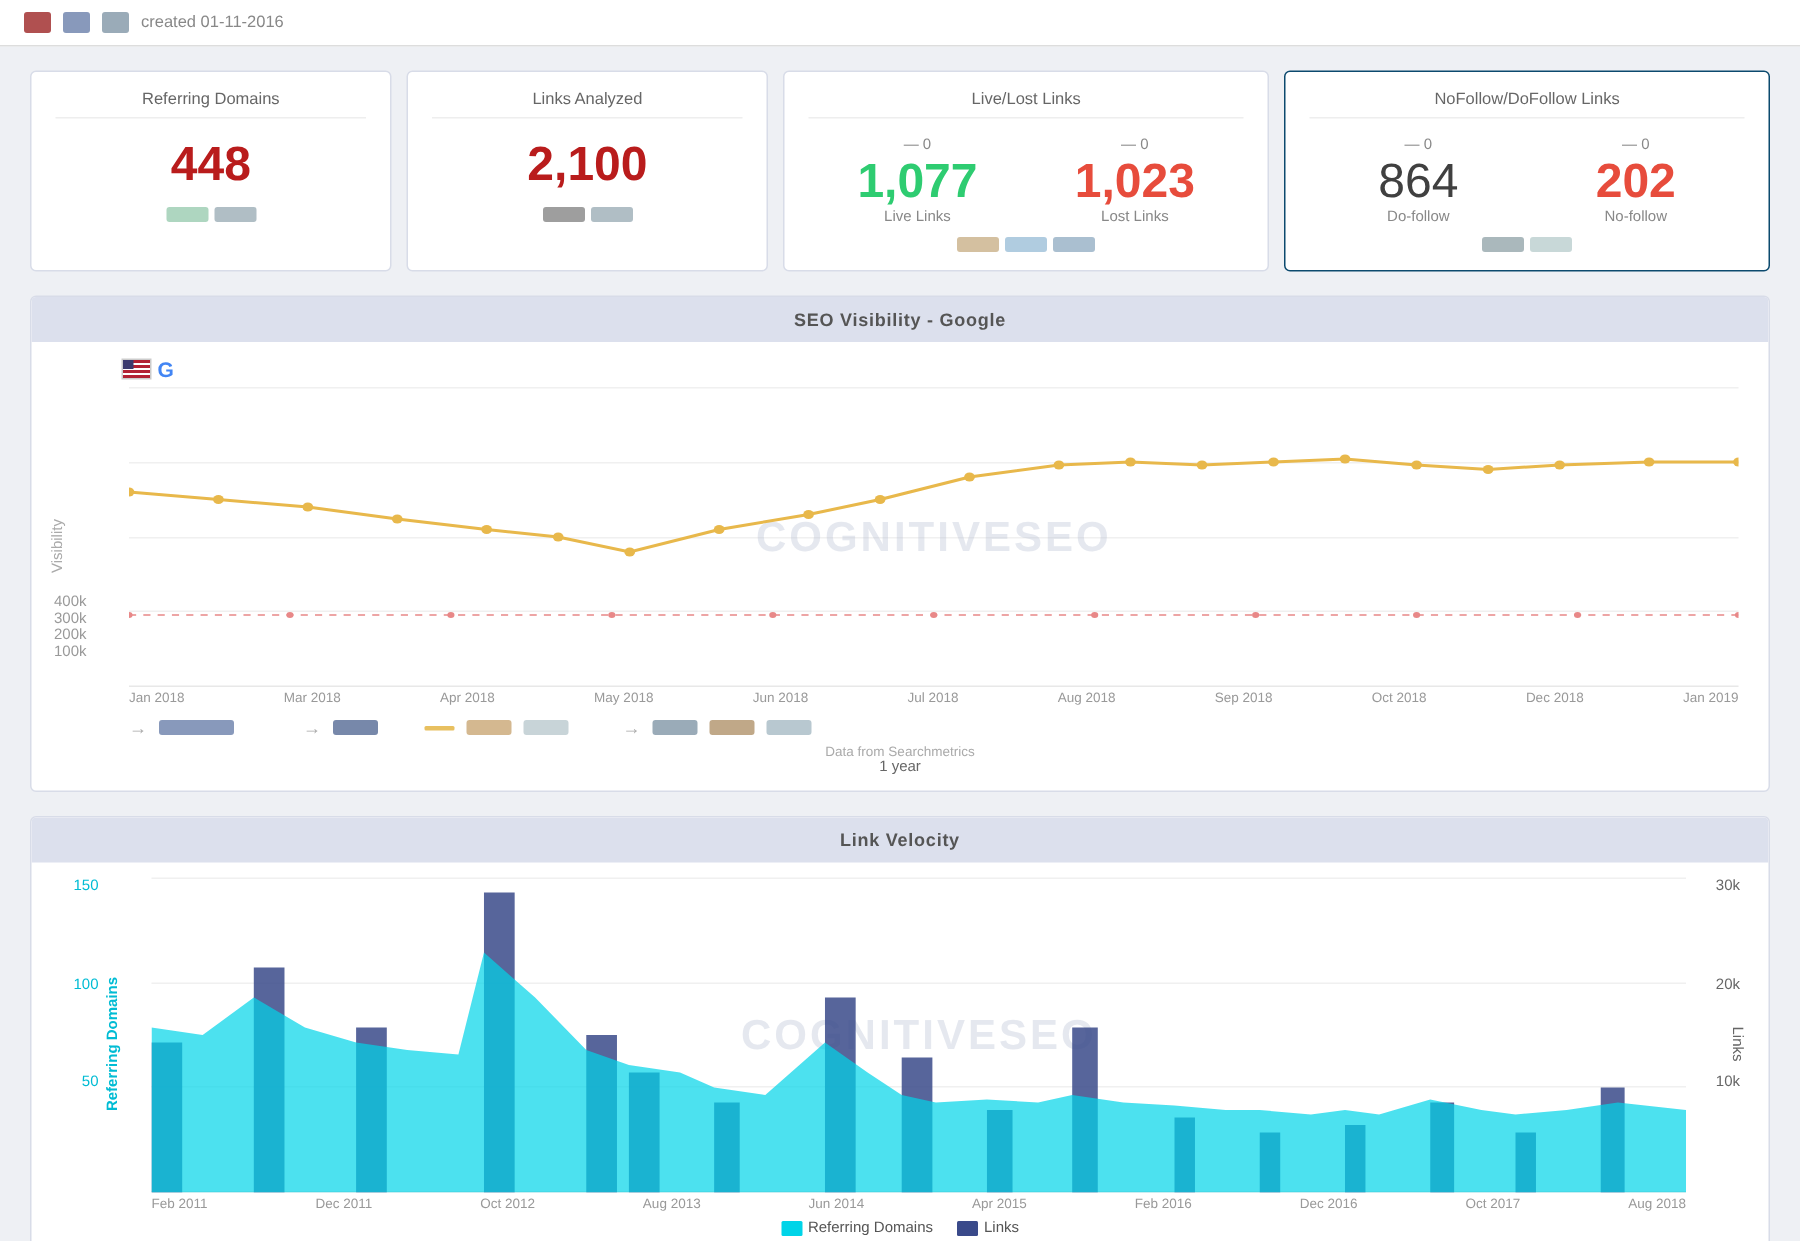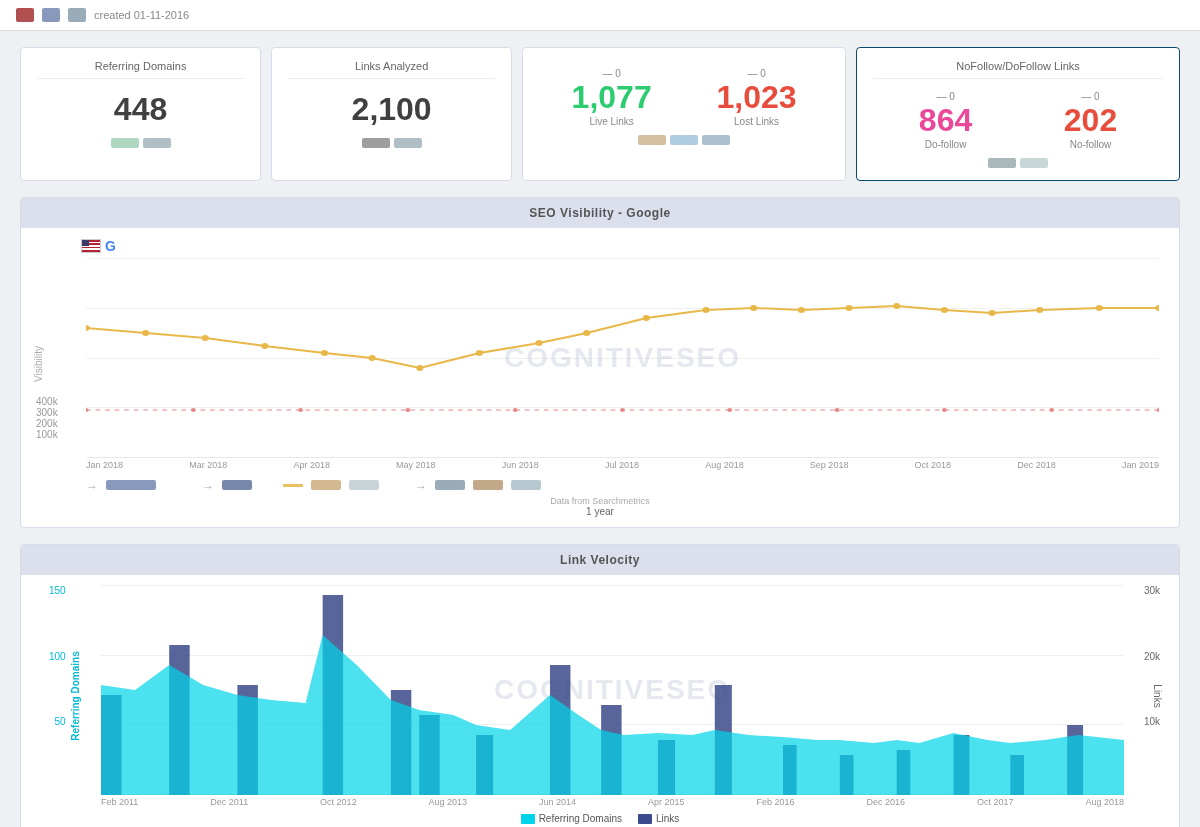--- a/index.html
+++ b/index.html
@@ -43,21 +43,21 @@
     .stat-card-title {
       font-size: 11px;
       color: #666;
       margin-bottom: 12px;
       border-bottom: 1px solid #eee;
       padding-bottom: 6px;
     }
     .stat-number {
       font-size: 32px;
       font-weight: bold;
-      color: #404040;
+      color: #b91c1c;
       margin: 10px 0;
     }
     .stat-swatches {
       display: flex;
       gap: 4px;
       justify-content: center;
       margin-top: 8px;
     }
     .swatch { width: 28px; height: 10px; border-radius: 2px; }
 
@@ -108,22 +108,22 @@
       text-align: center;
     }
     .nofollow-inner {
       display: flex;
       justify-content: space-around;
       align-items: center;
       margin: 8px 0;
     }
     .dofollow-num {
       font-size: 32px;
-      font-weight: bold;
-      color: #ec4899;
+      font-weight: normal;
+      color: #404040;
     }
     .nofollow-num {
       font-size: 32px;
       font-weight: bold;
       color: #e74c3c;
     }
 
     
     .chart-panel {
       background: #fff;
@@ -248,20 +248,21 @@
     <div class="stat-card">
       <div class="stat-card-title">Links Analyzed</div>
       <div class="stat-number">2,100</div>
       <div class="stat-swatches">
         <div class="swatch" style="background:#9e9e9e;"></div>
         <div class="swatch" style="background:#b0bec5;"></div>
       </div>
     </div>
 
     <div class="live-lost-card">
+      <div class="stat-card-title">Live/Lost Links</div>
       <div class="live-lost-inner">
         <div class="live-section">
           <div class="delta-label">— 0</div>
           <div class="live-num">1,077</div>
           <div class="sub-label">Live Links</div>
         </div>
         <div class="lost-section">
           <div class="delta-label">— 0</div>
           <div class="lost-num">1,023</div>
           <div class="sub-label">Lost Links</div>

